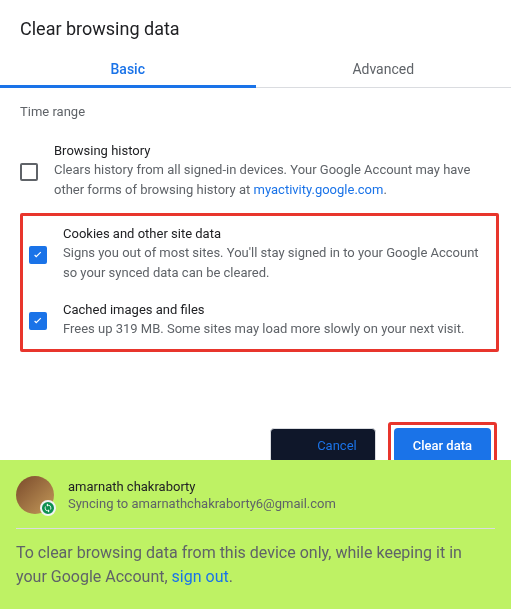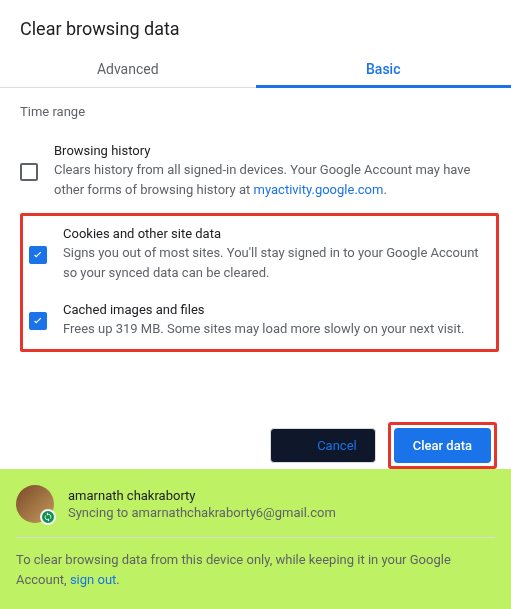--- a/index.html
+++ b/index.html
@@ -174,34 +174,34 @@
     background: #0d904f;
     border: 2px solid #f1f3f4;
     display: flex;
     align-items: center;
     justify-content: center;
   }
   .badge svg { width: 10px; height: 10px; }
   .acc-name { font-size: 13px; color: #202124; }
   .acc-sync { font-size: 13px; color: #5f6368; margin-top: 2px; }
   .footer-note {
-    font-size: 13px;
+    font-size: 16px;
     color: #5f6368;
     line-height: 1.5;
     padding-top: 12px;
   }
 </style>
 </head>
 <body>
 
 <div class="title">Clear browsing data</div>
 
 <div class="tabs">
+  <div class="tab active">Basic</div>
   <div class="tab">Advanced</div>
-  <div class="tab active">Basic</div>
 </div>
 
 <div class="time-row">
   <div class="time-label">Time range</div>
 </div>
 
 <div class="options">
 
   <div class="opt">
     <div class="cb">

